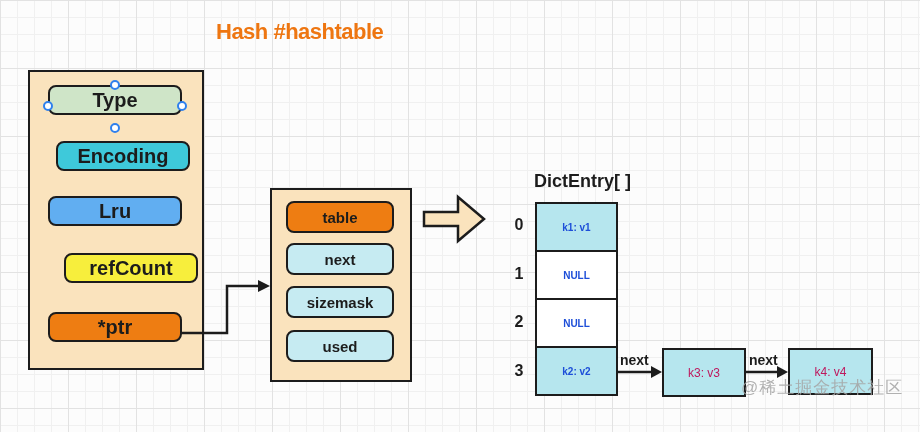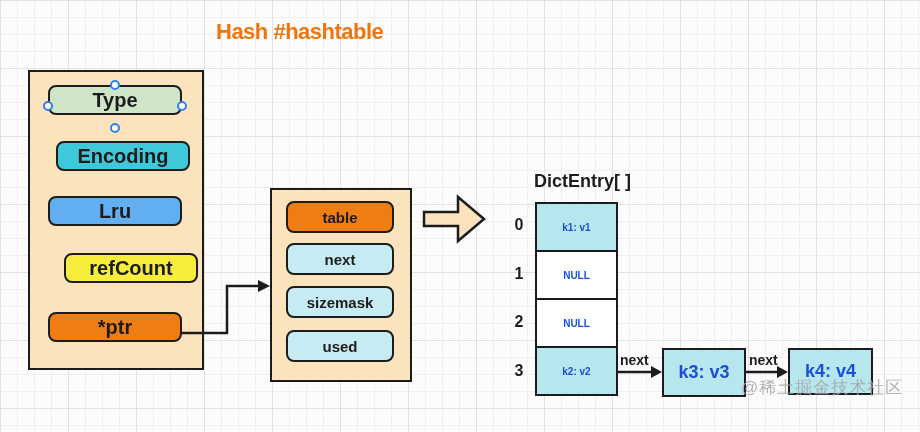--- a/index.html
+++ b/index.html
@@ -61,21 +61,21 @@
   }
   .dict-row + .dict-row{ border-top:2.5px solid #1c1c1c; }
   .dict-row.filled{ background:#b6e6ee; }
   .idx{
     position:absolute; width:22px; text-align:center;
     font-size:16px; font-weight:bold; color:#1c1c1c;
   }
   .entry-node{
     position:absolute; background:#b6e6ee; border:2.5px solid #1c1c1c;
     display:flex; align-items:center; justify-content:center;
-    font-size:18px; font-weight:bold; color:#1d4ed8;
+    font-size:12px; font-weight:normal; color:#be185d;
   }
   .next-label{
     position:absolute; font-size:14px; font-weight:bold; color:#1c1c1c;
     white-space:nowrap;
   }
   .watermark{
     left:741px; top:376px; font-size:17px; color:#a5a5a5; opacity:.85;
     white-space:nowrap; letter-spacing:1px;
   }
   svg.overlay{ position:absolute; left:0; top:0; pointer-events:none; }

